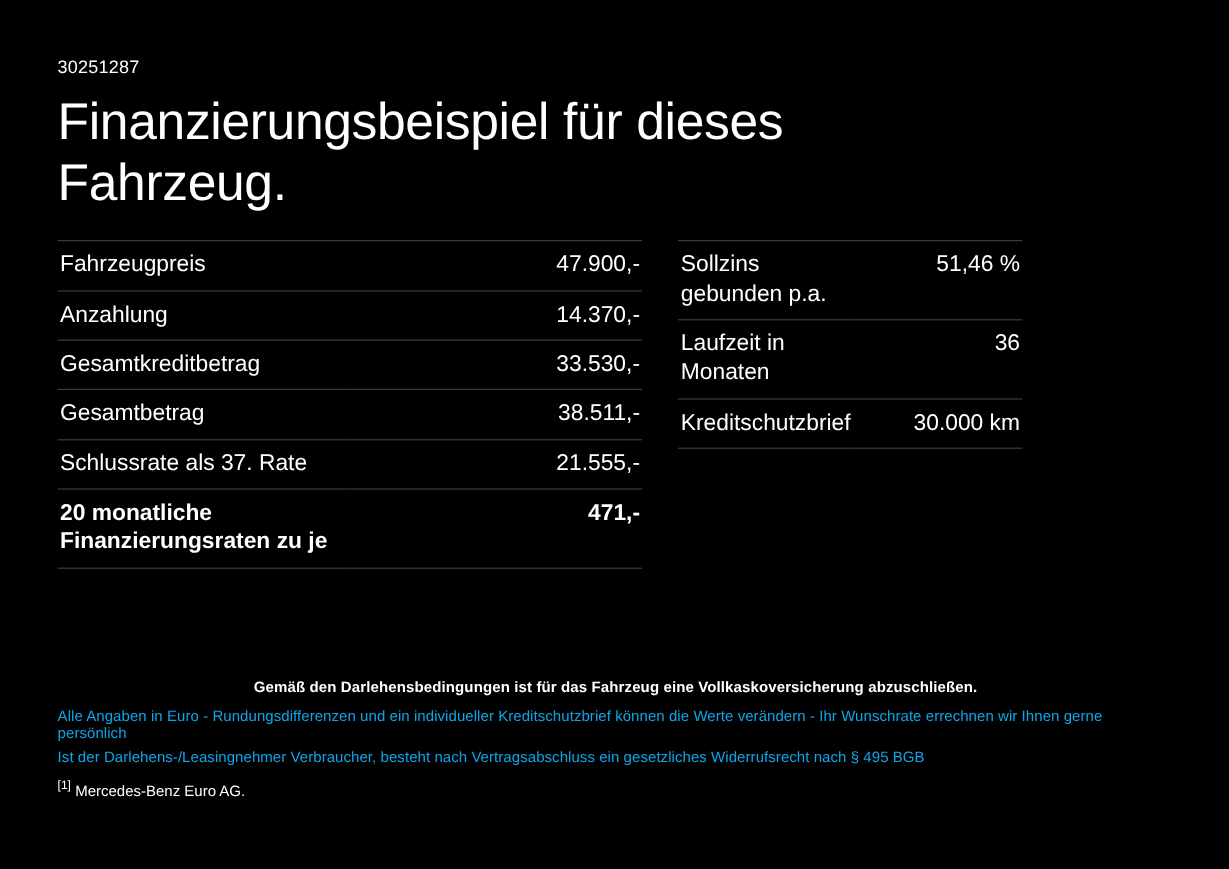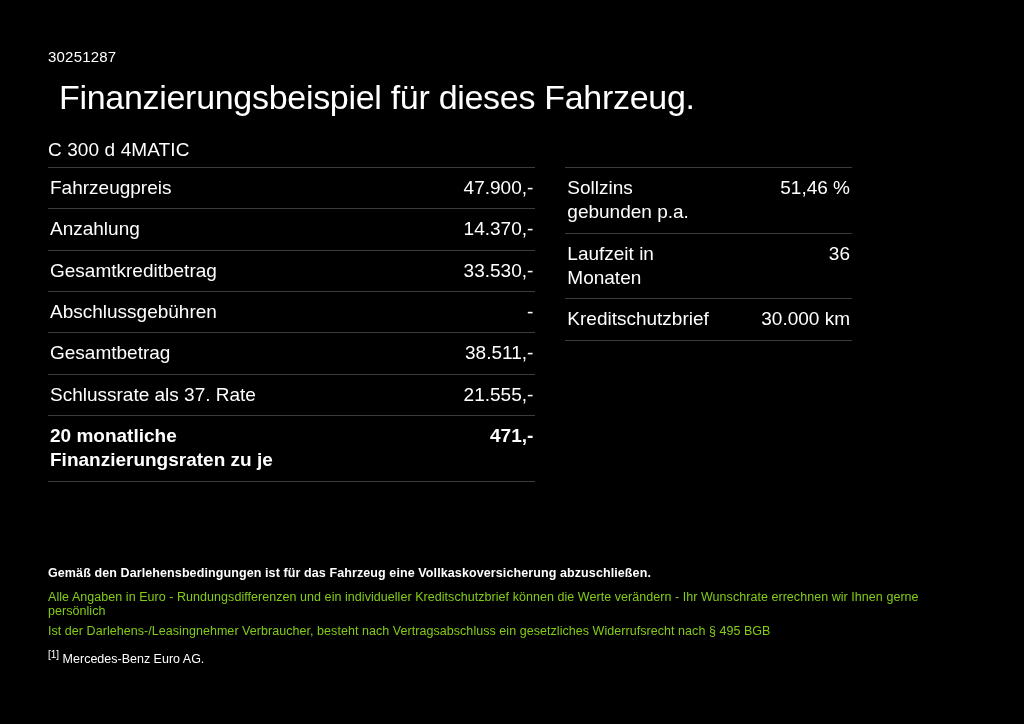--- a/index.html
+++ b/index.html
@@ -23,26 +23,26 @@
     box-sizing: border-box;
     padding: 40px 44px 0 48px;
   }
   .ref-id {
     font-size: 15px;
     letter-spacing: 0.2px;
     color: #ffffff;
     margin: 8px 0 12px 0;
   }
   .headline {
-    font-size: 34px;
+    font-size: 43px;
     line-height: 1.18;
     font-weight: 400;
     letter-spacing: -0.3px;
     color: #ffffff;
-    margin: 0 0 22px 11px;
+    margin: 0 0 22px 0;
     max-width: 660px;
   }
   .model {
     font-size: 19px;
     color: #ffffff;
     margin: 0 0 6px 0;
     letter-spacing: 0.1px;
   }
   .columns {
     display: flex;
@@ -94,24 +94,25 @@
     left: 48px;
     bottom: 58px;
     width: 930px;
   }
   .footer .note-bold {
     font-size: 12.5px;
     font-weight: bold;
     color: #ffffff;
     margin-bottom: 10px;
     letter-spacing: 0.1px;
+    text-align: center;
   }
   .footer .note {
     font-size: 12.5px;
-    color: #84cc16;
+    color: #0ea5e9;
     margin-bottom: 6px;
     letter-spacing: 0.05px;
   }
   .footer .footnote {
     font-size: 12.5px;
     color: #ffffff;
     margin-top: 14px;
   }
   .footer .footnote sup {
     font-size: 10px;
@@ -119,42 +120,37 @@
 </style>
 </head>
 <body>
 
 <div class="page">
 
   <div class="ref-id">30251287</div>
 
   <h1 class="headline">Finanzierungsbeispiel für dieses Fahrzeug.</h1>
 
-  <div class="model">C 300 d 4MATIC</div>
 
   <div class="columns">
 
     <div class="col-left">
       <table class="finance">
         <tbody>
           <tr>
             <td class="label">Fahrzeugpreis</td>
             <td class="value">47.900,-</td>
           </tr>
           <tr>
             <td class="label">Anzahlung</td>
             <td class="value">14.370,-</td>
           </tr>
           <tr>
             <td class="label">Gesamtkreditbetrag</td>
             <td class="value">33.530,-</td>
-          </tr>
-          <tr>
-            <td class="label">Abschlussgebühren</td>
-            <td class="value">-</td>
           </tr>
           <tr>
             <td class="label">Gesamtbetrag</td>
             <td class="value">38.511,-</td>
           </tr>
           <tr>
             <td class="label">Schlussrate als 37. Rate</td>
             <td class="value">21.555,-</td>
           </tr>
           <tr class="total">

